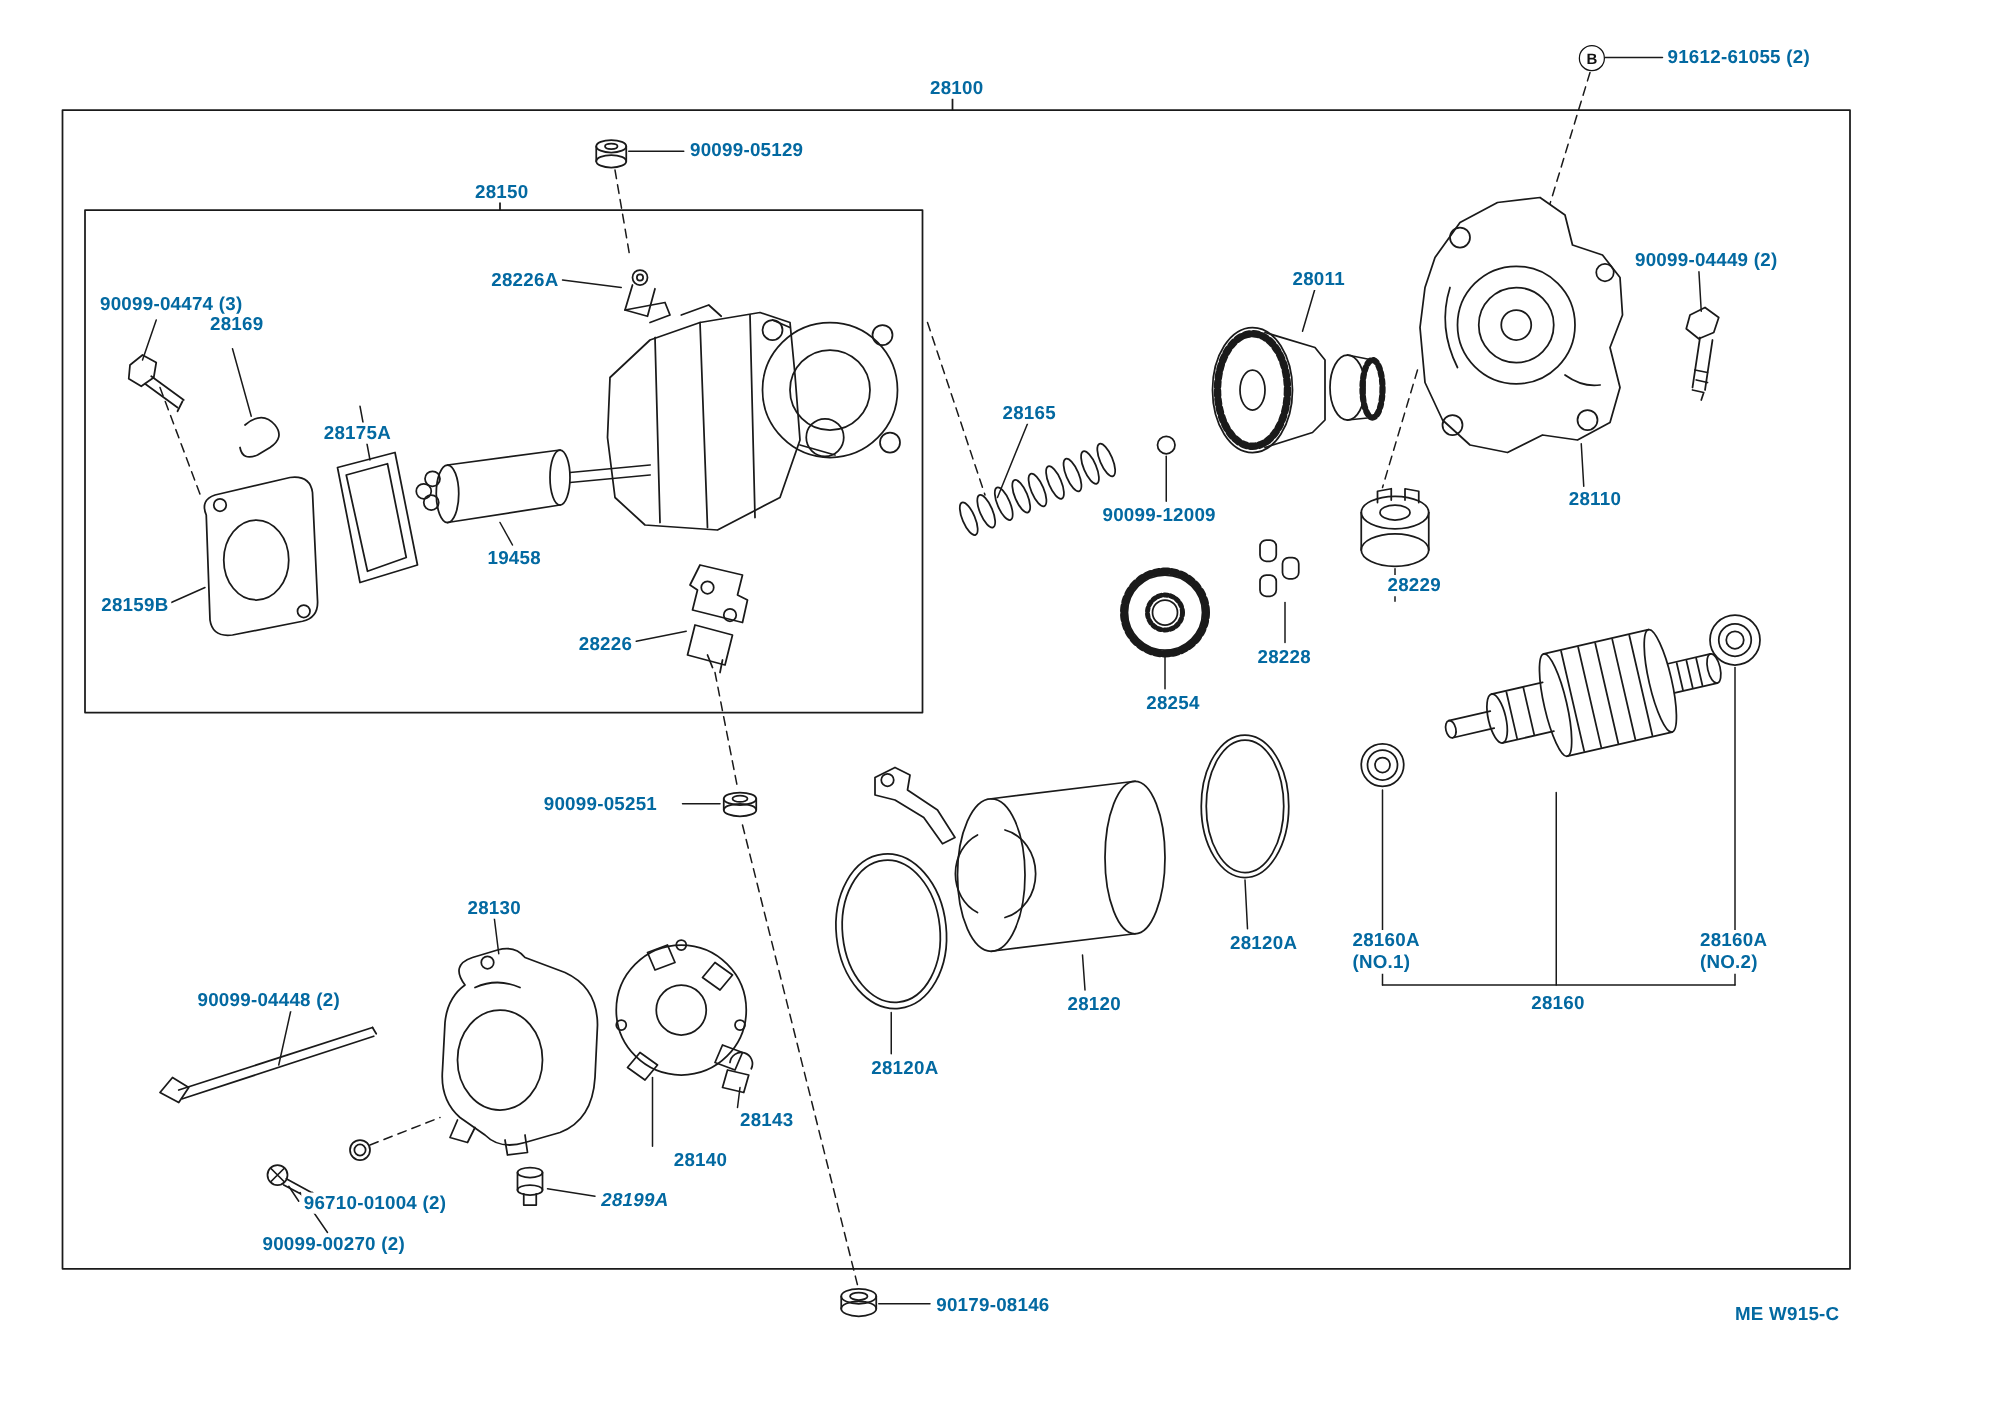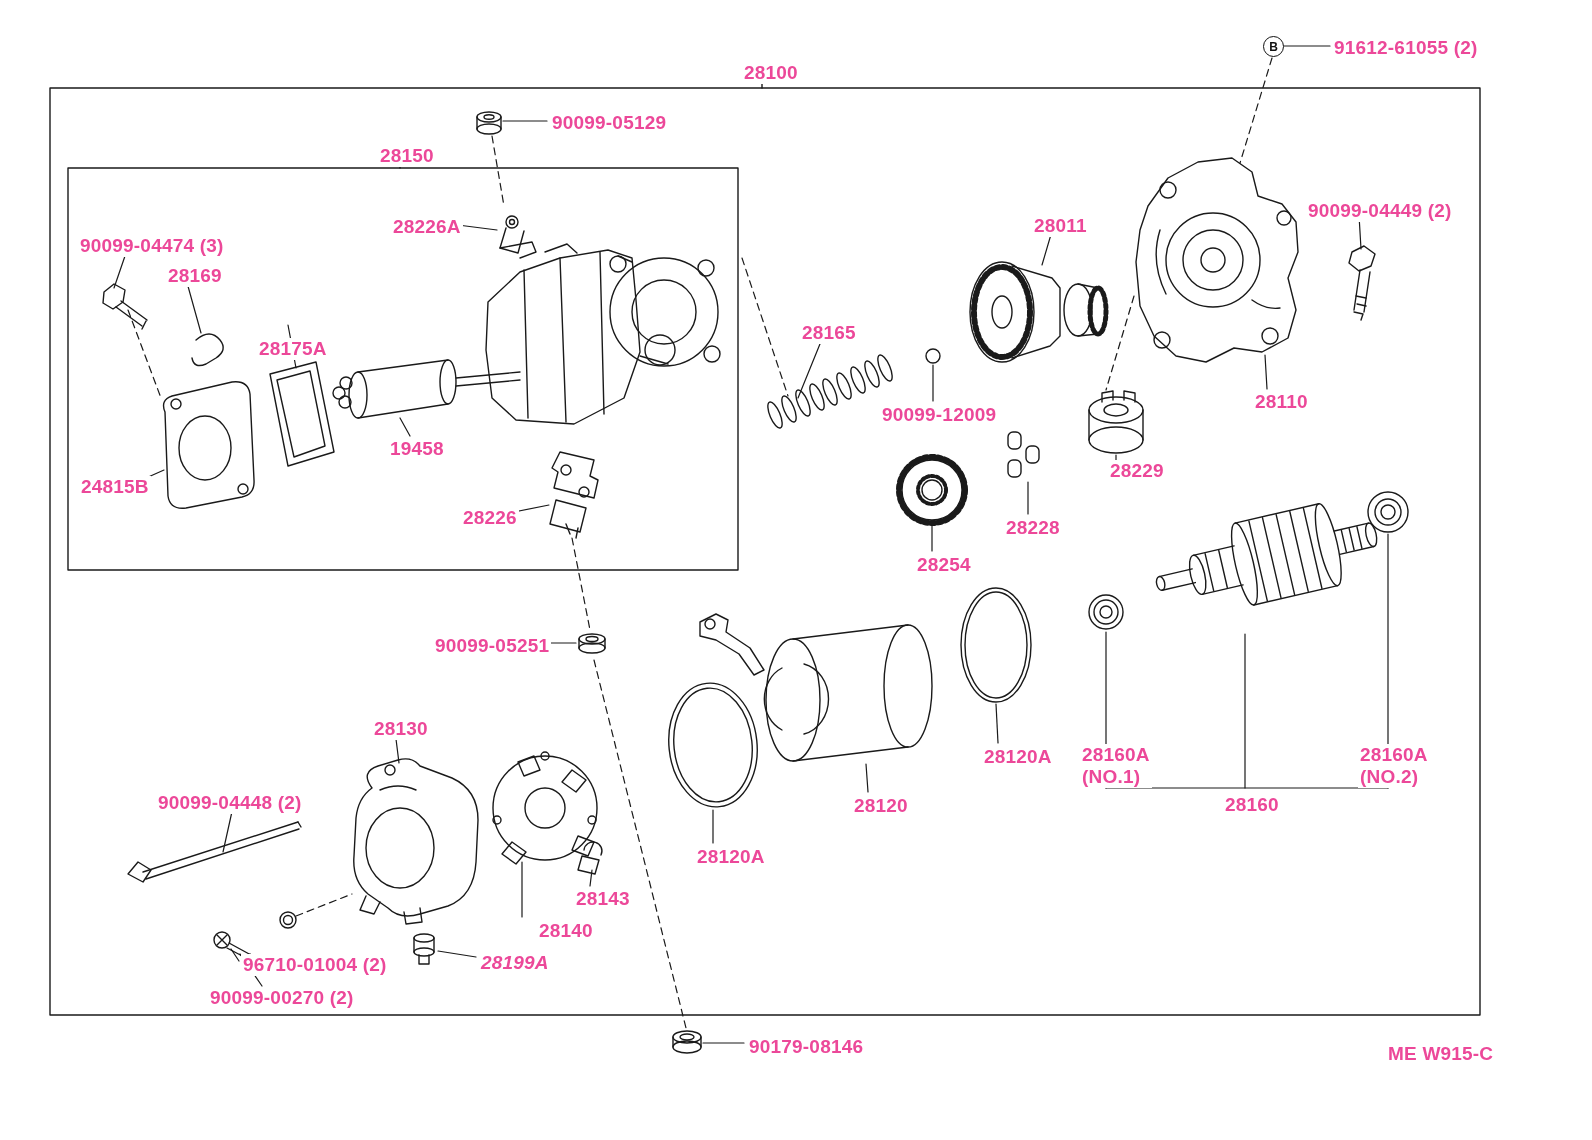--- a/index.html
+++ b/index.html
@@ -4,22 +4,22 @@
 <style>
   html,body { margin:0; padding:0; background:#ffffff; }
   body { width:1592px; height:1140px; position:relative; font-family:"Liberation Sans", sans-serif; overflow:hidden; }
   .stage { position:absolute; inset:0; }
   svg.art { position:absolute; left:0; top:0; }
   #label-layer { position:absolute; inset:0; }
   .part-label {
     position:absolute;
     font-family:"Liberation Sans", sans-serif;
     font-weight:700;
-    font-size:19px;
-    color:#ec4899;
+    font-size:15px;
+    color:#0369a1;
     background:#fff;
     padding:0 2px;
     line-height:1.15;
     white-space:pre-line;
     letter-spacing:0.2px;
   }
   .circled-marker {
     position:absolute;
     left:1263px; top:36px;
     width:19px; height:19px;
@@ -357,45 +357,45 @@
   </g>
 </svg>
 
 <div id="label-layer">
       <div class="part-label" style="left: 742px; top: 62px;">28100</div>
       <div class="part-label" style="left: 1332px; top: 37px;">91612-61055 (2)</div>
       <div class="part-label" style="left: 550px; top: 112px;">90099-05129</div>
       <div class="part-label" style="left: 378px; top: 145px;">28150</div>
       <div class="part-label" style="left: 391px; top: 216px;">28226A</div>
       <div class="part-label" style="left: 78px; top: 235px;">90099-04474 (3)</div>
-      <div class="part-label" style="left: 166px; top: 265px; text-align: center;">28169</div>
+      <div class="part-label" style="left: 166px; top: 251px; text-align: center;">28169</div>
       <div class="part-label" style="left: 257px; top: 310px; margin-top: 28px;">28175A</div>
       <div class="part-label" style="left: 800px; top: 322px;">28165</div>
       <div class="part-label" style="left: 1032px; top: 215px;">28011</div>
       <div class="part-label" style="left: 1306px; top: 200px;">90099-04449 (2)</div>
       <div class="part-label" style="left: 880px; top: 404px;">90099-12009</div>
       <div class="part-label" style="left: 1253px; top: 391px;">28110</div>
       <div class="part-label" style="left: 388px; top: 438px;">19458</div>
-      <div class="part-label" style="left: 79px; top: 476px;">24815B</div>
+      <div class="part-label" style="left: 79px; top: 476px;">28159B</div>
       <div class="part-label" style="left: 461px; top: 507px;">28226</div>
       <div class="part-label" style="left: 1091px; top: 460px; margin-left: 17px;">28229</div>
       <div class="part-label" style="left: 1004px; top: 517px;">28228</div>
       <div class="part-label" style="left: 915px; top: 554px;">28254</div>
       <div class="part-label" style="left: 433px; top: 635px;">90099-05251</div>
       <div class="part-label" style="left: 372px; top: 718px;">28130</div>
       <div class="part-label" style="left: 156px; top: 792px;">90099-04448 (2)</div>
       <div class="part-label" style="left: 982px; top: 746px;">28120A</div>
       <div class="part-label" style="left: 1080px; top: 744px;">28160A
 (NO.1)</div>
       <div class="part-label" style="left: 1358px; top: 744px;">28160A
 (NO.2)</div>
       <div class="part-label" style="left: 852px; top: 795px;">28120</div>
       <div class="part-label" style="left: 1223px; top: 794px;">28160</div>
       <div class="part-label" style="left: 695px; top: 846px;">28120A</div>
-      <div class="part-label" style="left: 574px; top: 888px;">28143</div>
+      <div class="part-label" style="left: 590px; top: 888px;">28143</div>
       <div class="part-label" style="left: 537px; top: 920px;">28140</div>
       <div class="part-label" style="left: 241px; top: 954px;">96710-01004 (2)</div>
       <div class="part-label" style="left: 479px; top: 952px; font-style: italic;">28199A</div>
       <div class="part-label" style="left: 208px; top: 987px;">90099-00270 (2)</div>
       <div class="part-label" style="left: 747px; top: 1036px;">90179-08146</div>
       <div class="part-label" style="left: 1386px; top: 1043px;">ME W915-C</div>
     </div>
 
 <div class="circled-marker">
       <span>B</span>

